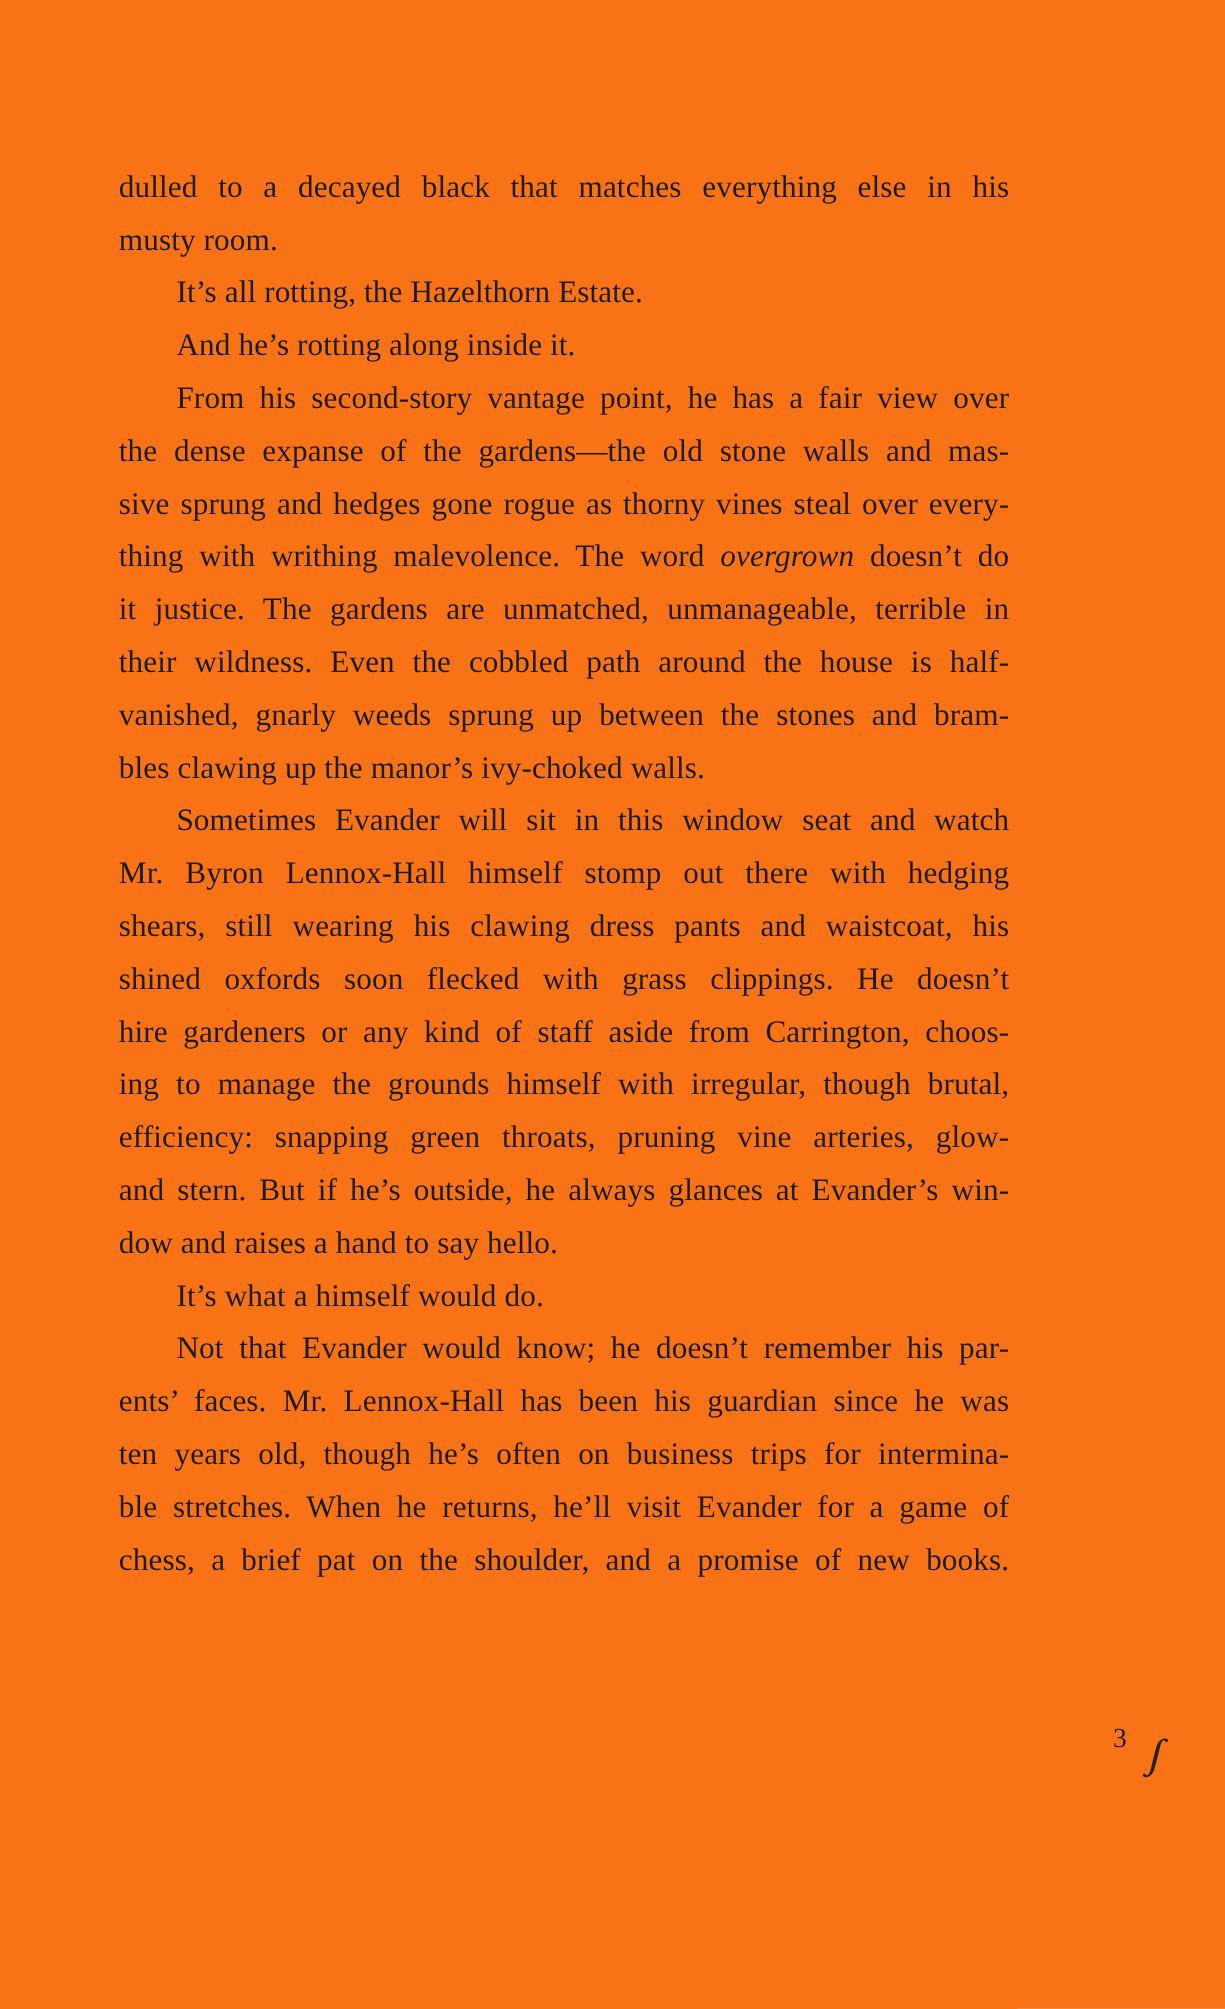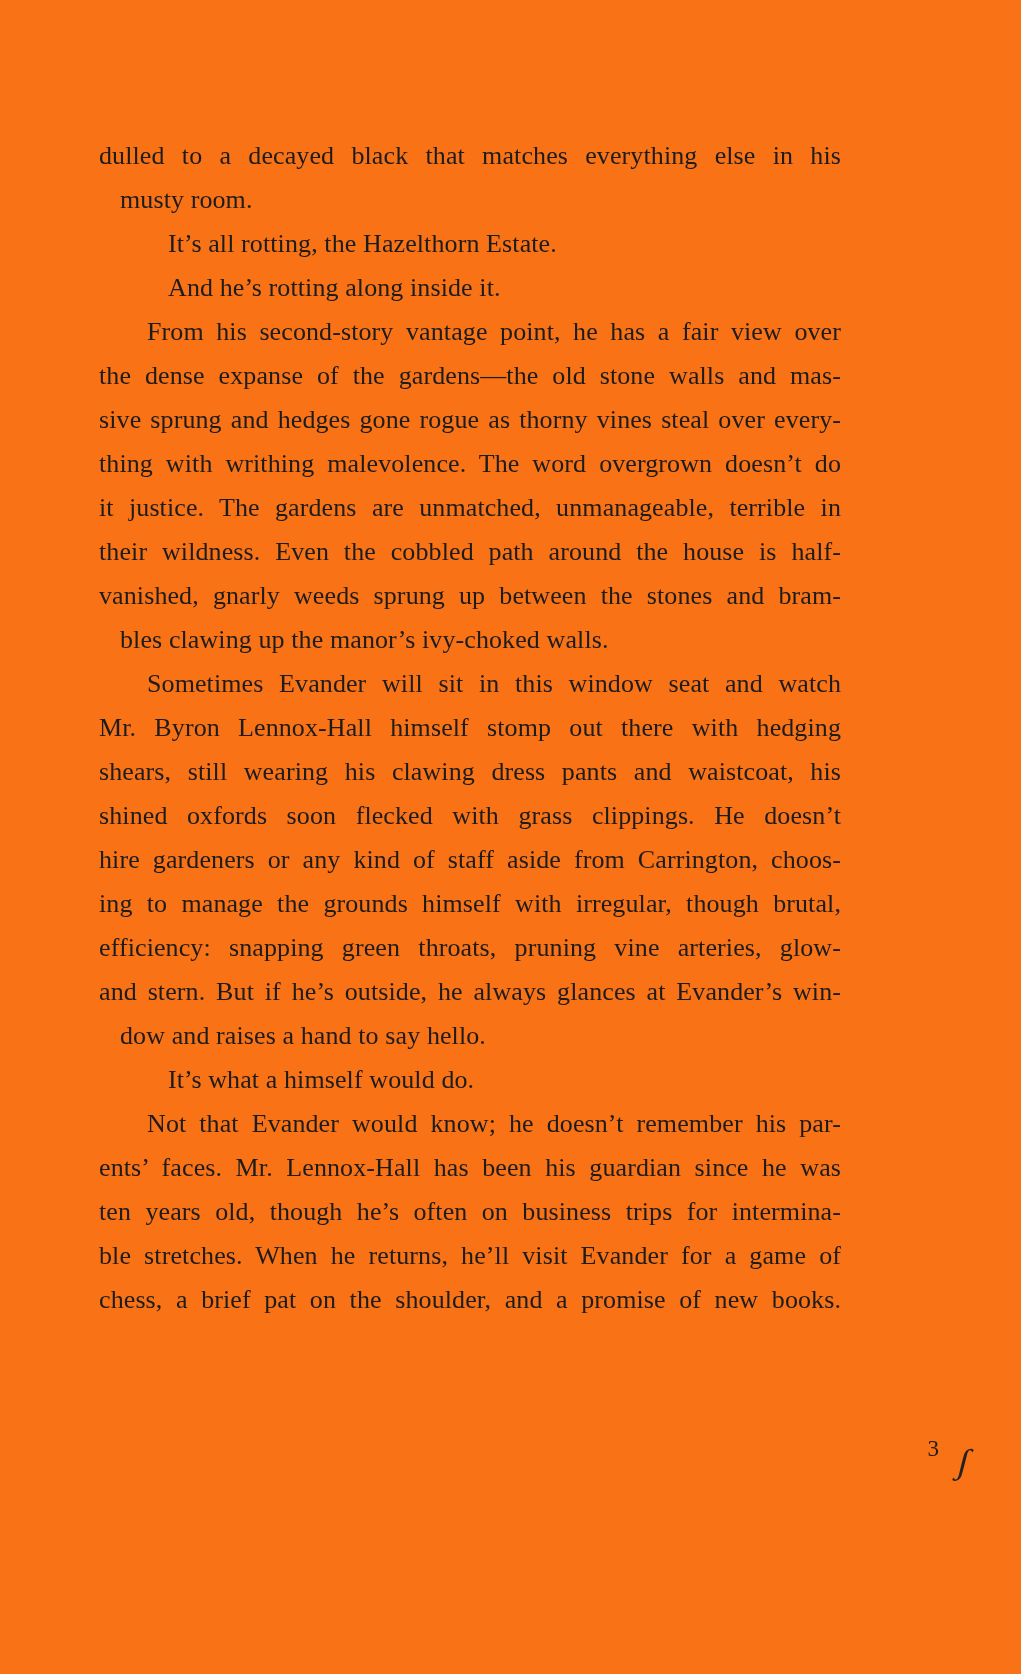--- a/index.html
+++ b/index.html
@@ -34,26 +34,26 @@
     height: 44px;
     line-height: 44px;
     font-size: 26px;
     white-space: nowrap;
     text-align: justify;
     text-align-last: justify;
     letter-spacing: 0.1px;
   }
   .line.last {
     text-align-last: left;
-    margin-left: 21px;
   }
   .line.indent {
     padding-left: 48px;
   }
   .seg.italic {
+    font-style: italic;
   }
   .folio {
     position: absolute;
     right: 82px;
     top: 1436px;
     font-size: 23px;
     color: #1c1c1c;
   }
   .flourish {
     position: absolute;

